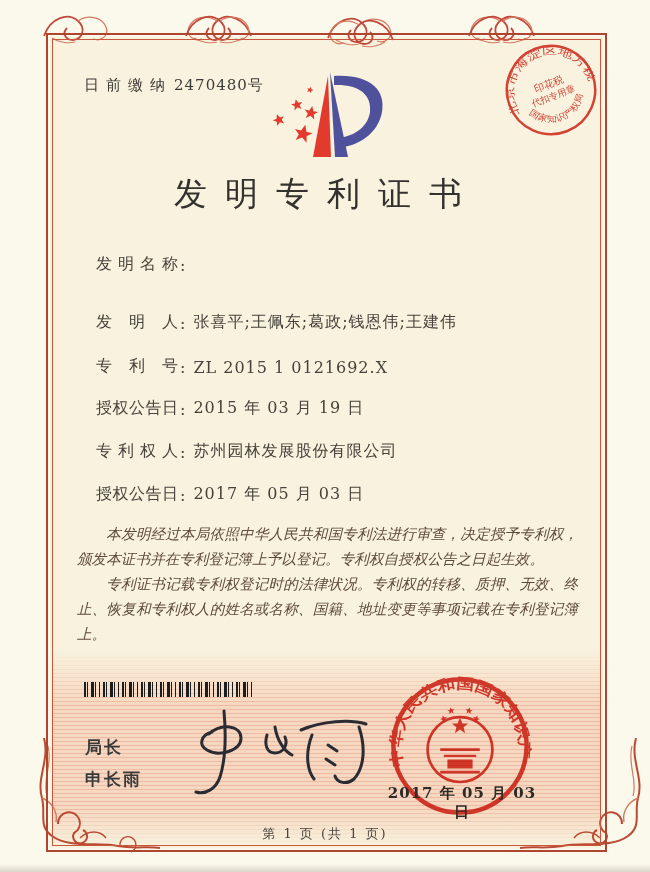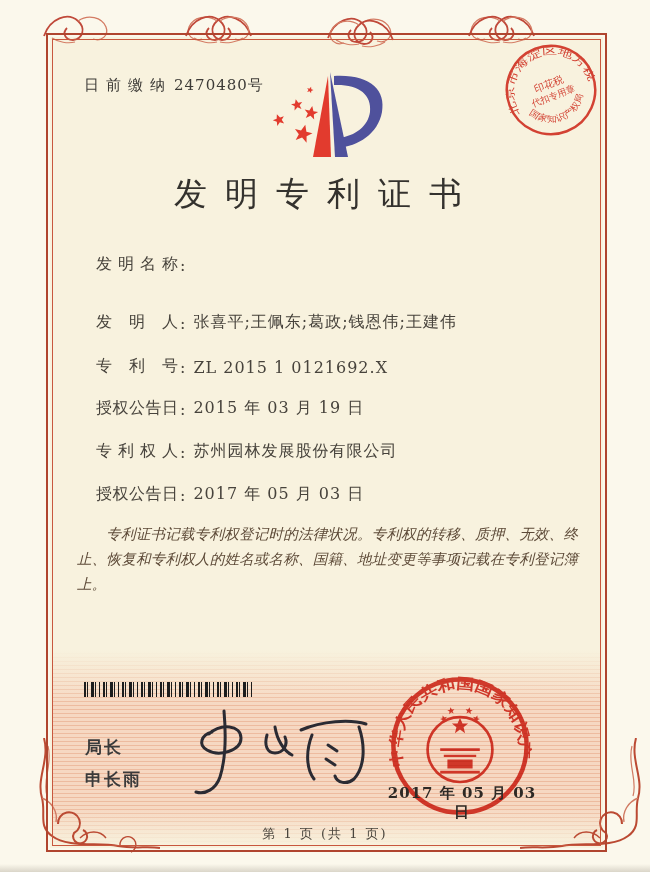--- a/index.html
+++ b/index.html
@@ -191,20 +191,21 @@
       <span class="fcolon">:</span>
       <span class="fvalue">苏州园林发展股份有限公司</span>
   </div>
   <div class="field-row" style="top:484px">
     <span class="flabel">授权公告日</span>
       <span class="fcolon">:</span>
       <span class="fvalue">2017 年 05 月 03 日</span>
   </div>
 
   <div class="body-text">
+    <p>本发明经过本局依照中华人民共和国专利法进行审查，决定授予专利权，颁发本证书并在专利登记簿上予以登记。专利权自授权公告之日起生效。</p>
     <p>专利证书记载专利权登记时的法律状况。专利权的转移、质押、无效、终止、恢复和专利权人的姓名或名称、国籍、地址变更等事项记载在专利登记簿上。</p>
   </div>
 
   <div class="barcode"></div>
 
   <div class="director">
     <div>局长</div>
     <div>申长雨</div>
   </div>
 

